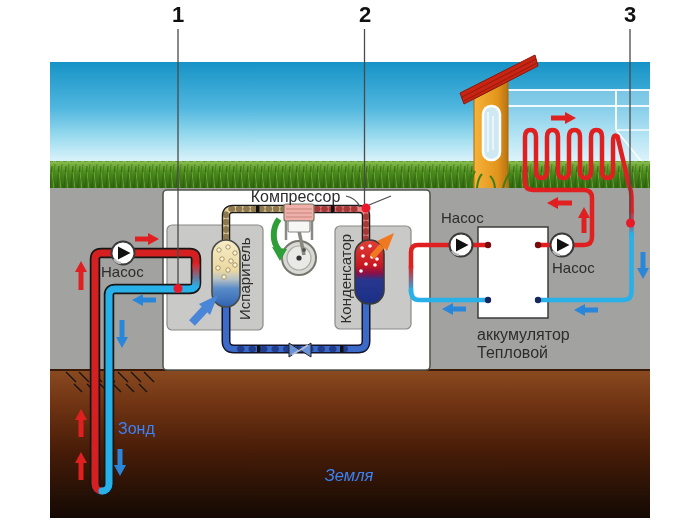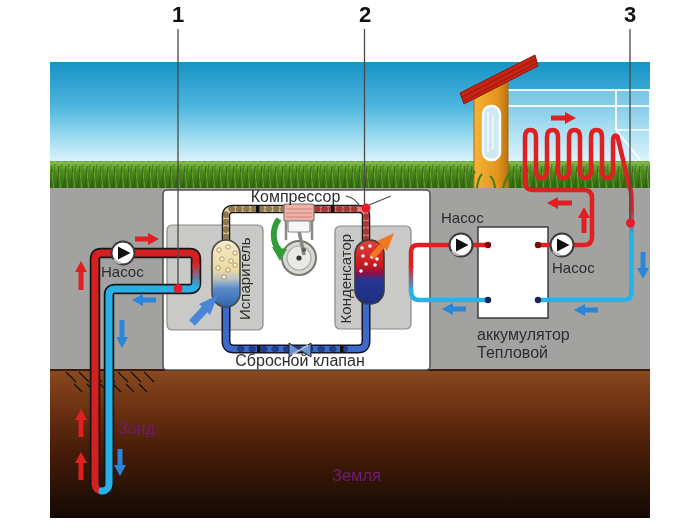--- a/index.html
+++ b/index.html
@@ -3,21 +3,21 @@
 <meta charset="utf-8">
 <style>
   html,body{margin:0;padding:0;background:#ffffff;}
   body{width:700px;height:530px;font-family:"Liberation Sans",sans-serif;}
   #canvas{position:relative;width:700px;height:530px;overflow:hidden;background:#fff;}
   #scene{position:absolute;left:0;top:0;}
   .lbl{position:absolute;color:#2d2d2d;font-size:16px;line-height:1.15;white-space:nowrap;}
   .ctr{text-align:center;}
   .num{font-weight:bold;font-size:22px;color:#101010;text-align:center;}
   .vlabel{transform:rotate(-90deg);transform-origin:center center;text-align:center;}
-  .white{color:#701a75;text-align:right;}
+  .white{color:#3b82f6;}
 </style>
 </head>
 <body>
 
 <div id="canvas">
 <svg id="scene" width="700" height="530" viewBox="0 0 700 530">
   <defs>
     <linearGradient id="skyG" x1="0" y1="0" x2="0" y2="1">
       <stop offset="0" stop-color="#1693c6"></stop>
           <stop offset="0.45" stop-color="#4fb6de"></stop>
@@ -285,26 +285,25 @@
   </g>
 </svg>
 
 <div class="lbl num" style="left:168px;top:2px;width:20px;">1</div>
 <div class="lbl num" style="left:355px;top:2px;width:20px;">2</div>
 <div class="lbl num" style="left:620px;top:2px;width:20px;">3</div>
 
 <div class="lbl ctr" style="left:238px;top:188px;width:115px;">Компрессор</div>
 <div class="lbl vlabel" style="left:190px;top:270px;width:110px;font-size:15px;">Испаритель</div>
 <div class="lbl vlabel" style="left:286px;top:270px;width:120px;font-size:15px;">Конденсатор</div>
-<div class="lbl ctr" style="left:225px;top:352px;width:150px;">Сбросной клапан</div>
 
 <div class="lbl" style="left:101px;top:263px;font-size:15px;">Насос</div>
 <div class="lbl" style="left:441px;top:209px;font-size:15px;">Насос</div>
 <div class="lbl" style="left:552px;top:259px;font-size:15px;">Насос</div>
 
 <div class="lbl" style="left:477px;top:323px;">
   <div style="margin-top:3px;">аккумулятор</div>
   <div>Тепловой</div>
 </div>
 
 <div class="lbl white" style="left:118px;top:420px;font-size:16px;">Зонд</div>
-<div class="lbl white ctr" style="left:317px;top:466px;width:64px;font-size:16.5px;">Земля</div>
+<div class="lbl white ctr" style="left:317px;top:466px;width:64px;font-size:16.5px;font-style:italic;">Земля</div>
 </div>
 
 </body></html>

